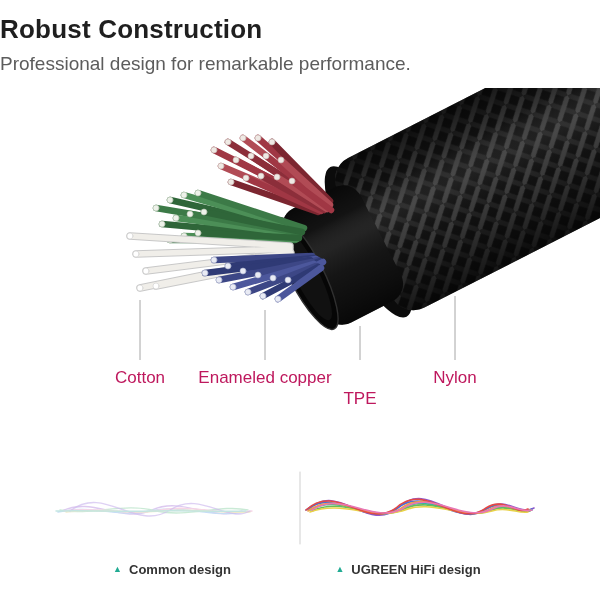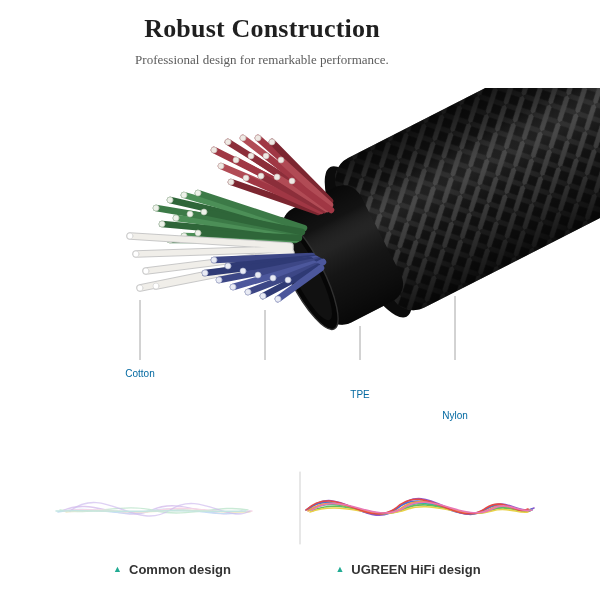--- a/index.html
+++ b/index.html
@@ -1,28 +1,28 @@
 <!DOCTYPE html>
 <html><head>
 <meta charset="utf-8">
 <style>
   html,body{margin:0;padding:0;background:#fff;}
   .canvas{
     position:relative;width:600px;height:600px;background:#ffffff;overflow:hidden;
     font-family:"Liberation Sans", sans-serif;
   }
-  .header{position:absolute;top:14px;left:0;width:524px;text-align:center;font-family:Liberation Serif, serif;}
+  .header{position:absolute;top:14px;left:0;width:524px;text-align:left;}
   .title{margin:0;font-size:26px;font-weight:bold;color:#1f1f1f;letter-spacing:.2px;}
-  .subtitle{margin:8px 0 0 0;font-size:13px;color:#5c5c5c;}
+  .subtitle{margin:8px 0 0 0;font-size:19px;color:#5c5c5c;}
   .illustration{position:absolute;top:88px;left:0;width:600px;height:332px;}
   .part-label{
     position:absolute;top:368px;transform:translateX(-50%);
-    font-size:10px;color:#0369a1;white-space:nowrap;
+    font-size:17px;color:#be185d;white-space:nowrap;
   }
-  .lbl-cotton{left:140px;} .lbl-copper{left:265px;} .lbl-tpe{left:360px;margin-top:21px;} .lbl-nylon{left:455px;margin-top:42px;}
+  .lbl-cotton{left:140px;} .lbl-copper{left:265px;} .lbl-tpe{left:360px;margin-top:21px;} .lbl-nylon{left:455px;}
   .waves{position:absolute;top:466px;left:0;width:600px;height:92px;}
   .footer-label{
     position:absolute;top:562px;transform:translateX(-50%);
     font-size:13px;font-weight:bold;color:#333;white-space:nowrap;
     display:flex;align-items:center;gap:7px;
   }
   .fl-left{left:172px;} .fl-right{left:408px;}
   .tri{font-size:9px;color:#21ab93;line-height:1;}
 </style>
 </head>
@@ -180,20 +180,21 @@
 
     <g stroke="#a6a6a6" stroke-width="1">
       <line x1="140" y1="212" x2="140" y2="272"></line>
       <line x1="265" y1="222" x2="265" y2="272"></line>
       <line x1="360" y1="238" x2="360" y2="272"></line>
       <line x1="455" y1="208" x2="455" y2="272"></line>
     </g>
   </svg>
 
   <div class="part-label lbl-cotton">Cotton</div>
+  <div class="part-label lbl-copper">Enameled copper</div>
   <div class="part-label lbl-tpe">TPE</div>
   <div class="part-label lbl-nylon">Nylon</div>
 
   <svg class="waves" viewBox="0 0 600 92" width="600" height="92" xmlns="http://www.w3.org/2000/svg" fill="none" stroke-linecap="round">
 
     <g stroke-width="1.4" opacity="0.95">
       <path d="M62 45 C92 30 122 58 152 44 C182 30 212 56 242 45" stroke="#dcc8f0"></path>
       <path d="M58 46 C90 38 120 52 150 45 C180 38 212 52 244 46" stroke="#c3dcf5"></path>
       <path d="M60 44 C92 50 124 36 156 45 C188 52 220 38 248 44" stroke="#c8e9d4"></path>
       <path d="M64 45 C96 40 128 50 160 44 C192 38 224 50 252 45" stroke="#f6d3e5"></path>

